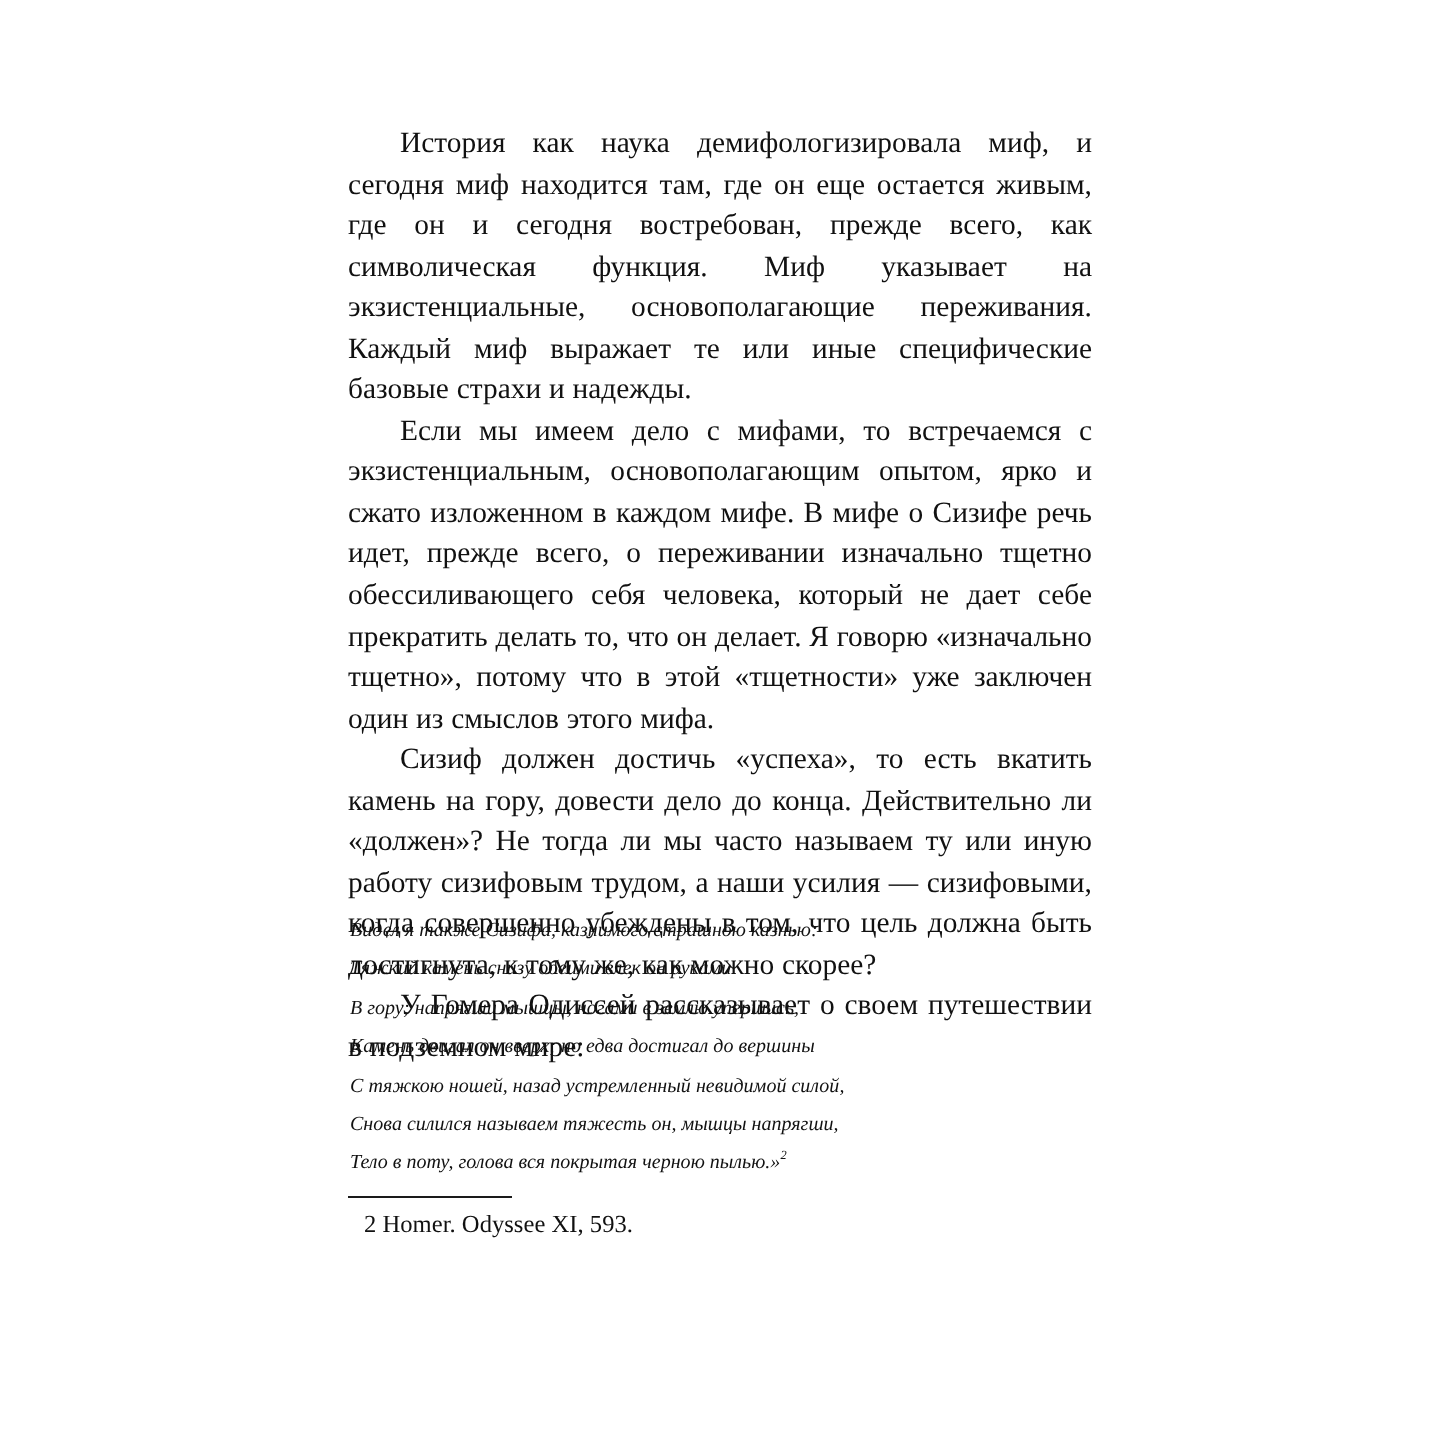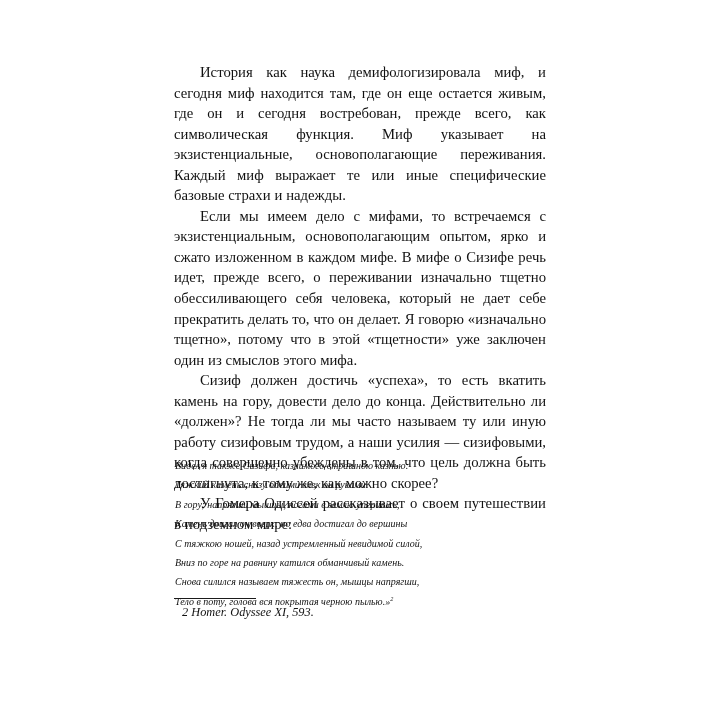--- a/index.html
+++ b/index.html
@@ -80,21 +80,20 @@
     border-top: 1.1px solid #1a1a1a;
     margin: 0 0 6px 0;
   }
 
   .footnote-text {
     margin: 0;
     font-size: 12.3px;
     line-height: 15px;
     text-indent: 8px;
     letter-spacing: 0.01px;
-    font-style: italic;
   }
 
   .folio {
     position: absolute;
     left: 0;
     top: 646px;
     width: 720px;
     text-align: center;
     font-size: 12.6px;
     color: #2a2a2a;
@@ -112,21 +111,20 @@
     <p class="body-par">Сизиф должен достичь «успеха», то есть вкатить камень на гору, довести дело до конца. Действительно ли «должен»? Не тогда ли мы часто называем ту или иную работу сизифовым трудом, а наши усилия — сизифовыми, когда совершенно убеждены в том, что цель должна быть достигнута, к тому же, как можно скорее?</p>
     <p class="body-par">У Гомера Одиссей рассказывает о своем путешествии в подземном мире:</p>
   </div>
 
   <div class="verse-block">
     <div class="verse-line">Видел я также Сизифа, казнимого страшною казнью:</div>
     <div class="verse-line">Тяжкий камень снизу обеими влек он руками</div>
     <div class="verse-line">В гору; напрягши мышцы, ногами в землю упершись,</div>
     <div class="verse-line">Камень двигал он вверх; но едва достигал до вершины</div>
     <div class="verse-line">С тяжкою ношей, назад устремленный невидимой силой,</div>
-    <div class="verse-line">Вниз по горе на равнину катился обманчивый камень.</div>
     <div class="verse-line">Снова силился называем тяжесть он, мышцы напрягши,</div>
     <div class="verse-line"><span>Тело в поту, голова вся покрытая черною пылью.»</span><sup>2</sup></div>
   </div>
 
   <div class="footnote-zone">
     <hr class="footnote-rule">
     <p class="footnote-text">2 Homer. Odyssee XI, 593.</p>
   </div>
 
 

